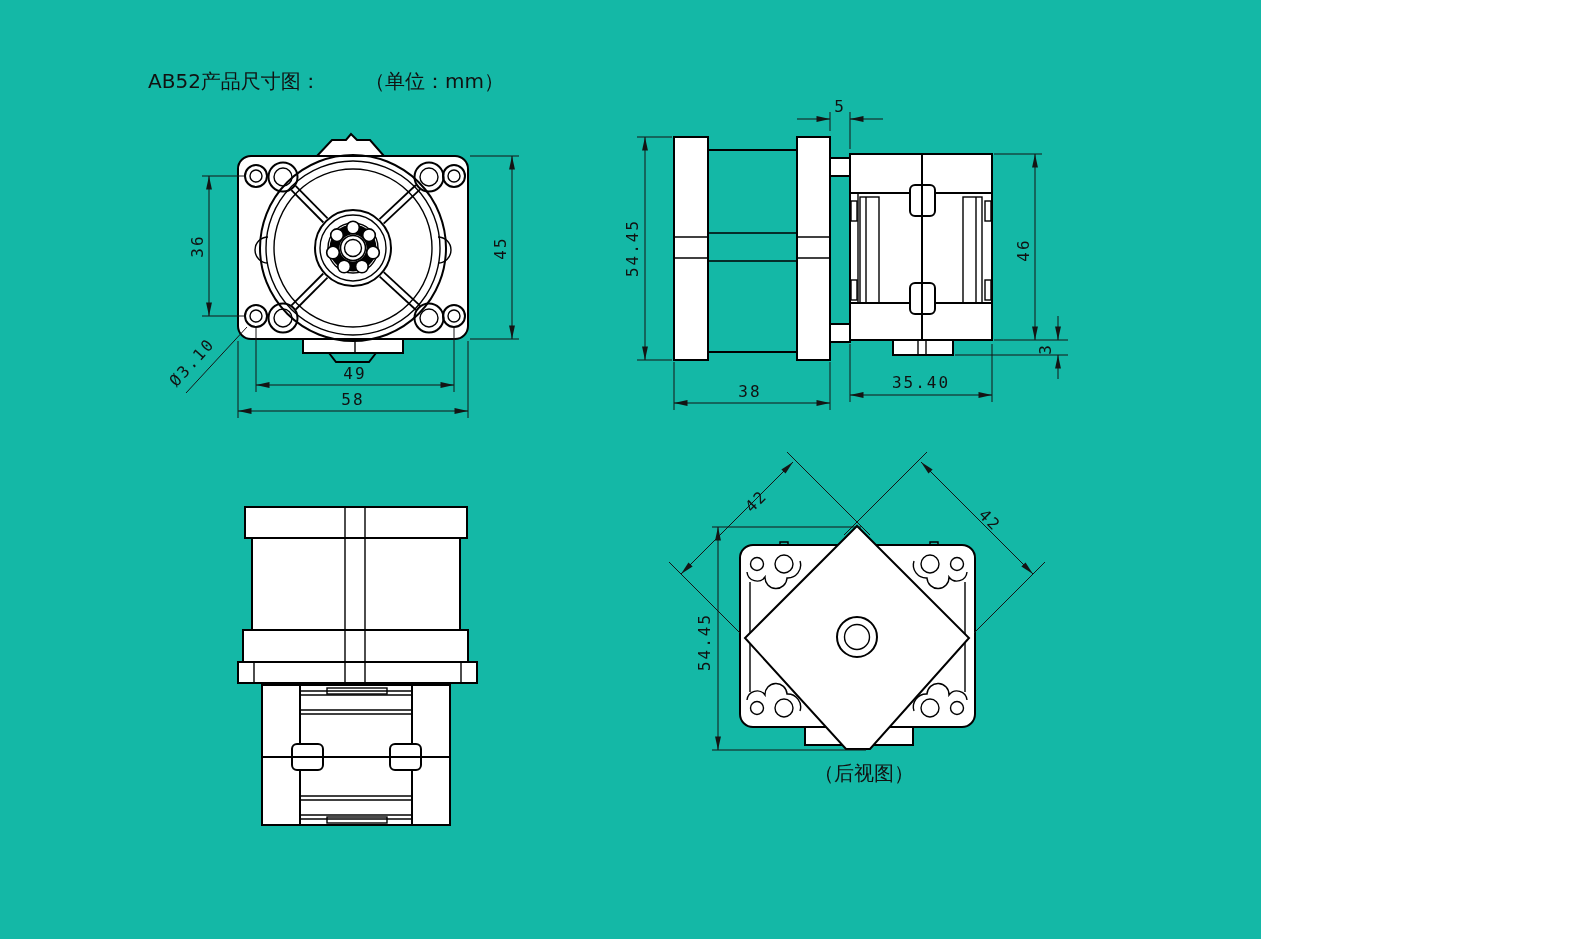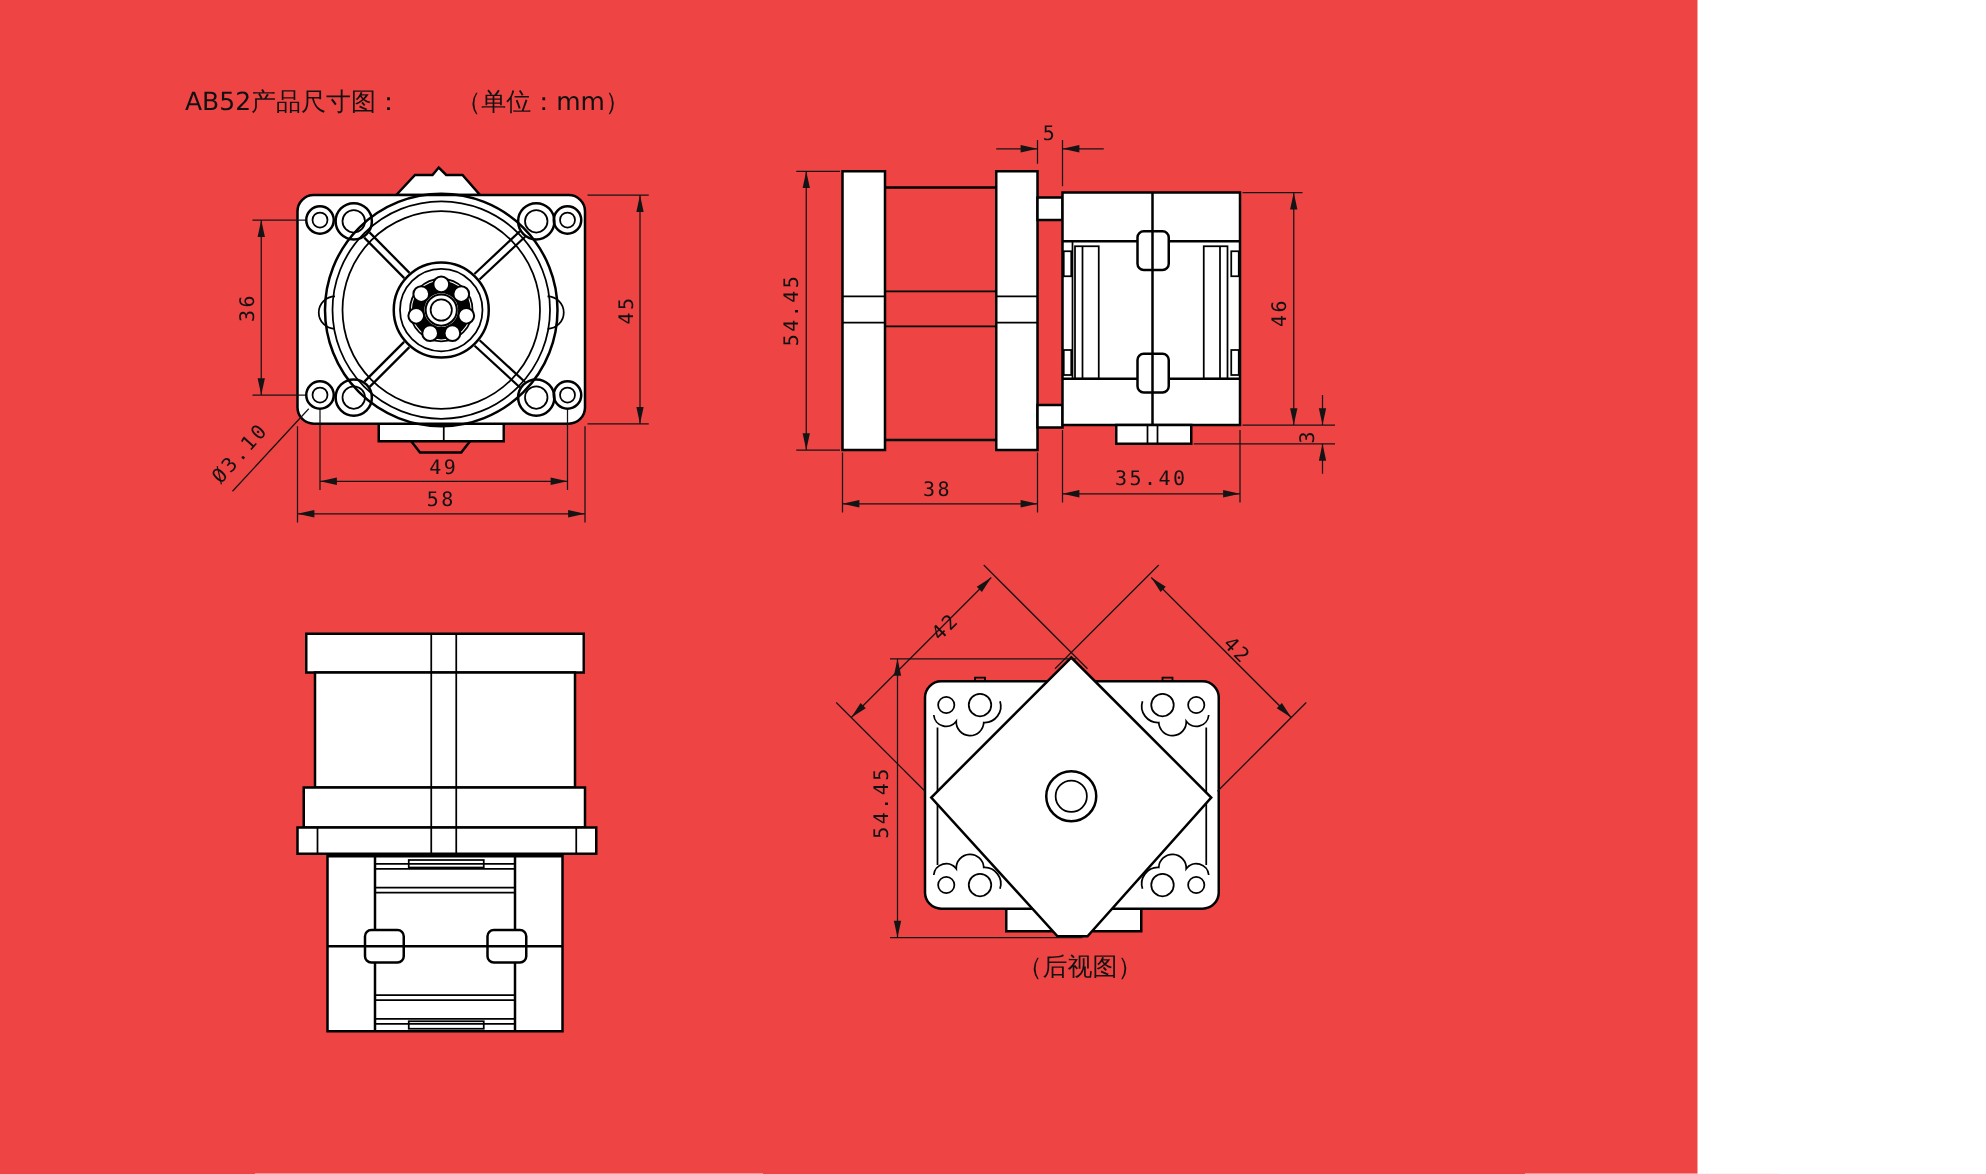--- a/index.html
+++ b/index.html
@@ -1,16 +1,16 @@
 <!DOCTYPE html>
 <html><head>
 <meta charset="utf-8">
 <style>
   html,body{margin:0;padding:0;background:#ffffff;}
-  .canvas{position:relative;width:1358px;height:939px;background:#ef4444;overflow:hidden;}
+  .canvas{position:relative;width:1261px;height:939px;background:#14b8a6;overflow:hidden;}
   svg{position:absolute;left:0;top:0;}
   .geo{fill:none;stroke:#000;stroke-width:2;}
   .geo-f{fill:#fff;stroke:#000;stroke-width:2;}
   .geo-thin{fill:none;stroke:#000;stroke-width:1.4;}
   .dim{stroke:#141414;stroke-width:1;fill:none;}
   .dimtxt{font-family:"DejaVu Sans Mono","Liberation Mono",monospace;font-size:16px;fill:#111;letter-spacing:2px;}
   .cjk{font-family:"DejaVu Sans","Liberation Sans",sans-serif;font-size:20px;fill:#111;}
   .arrfill{fill:#141414;}
 </style>
 </head>

